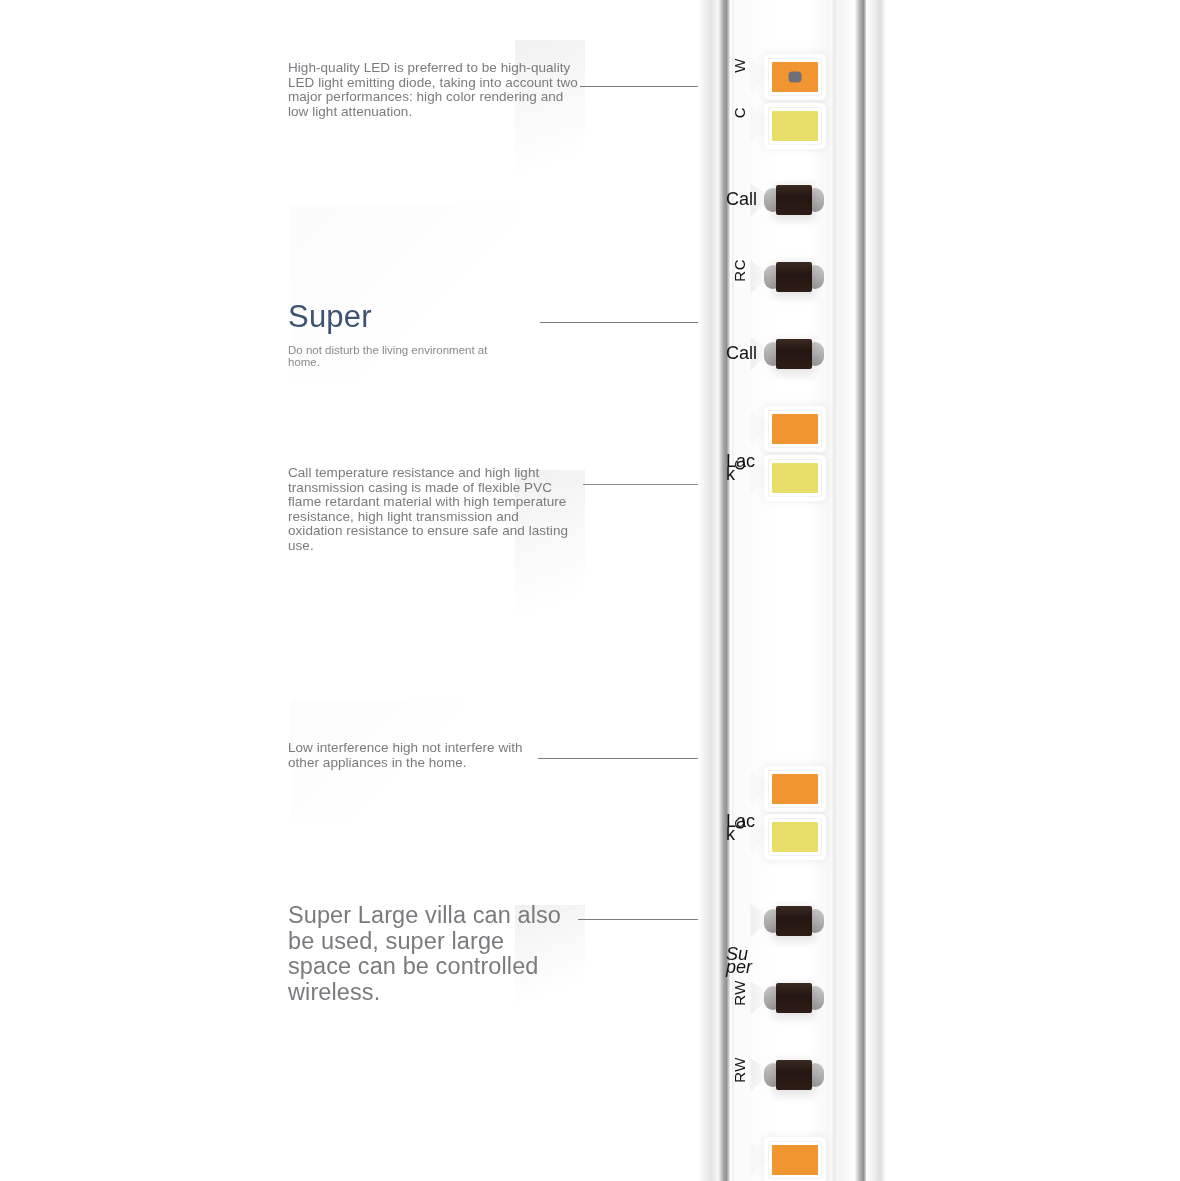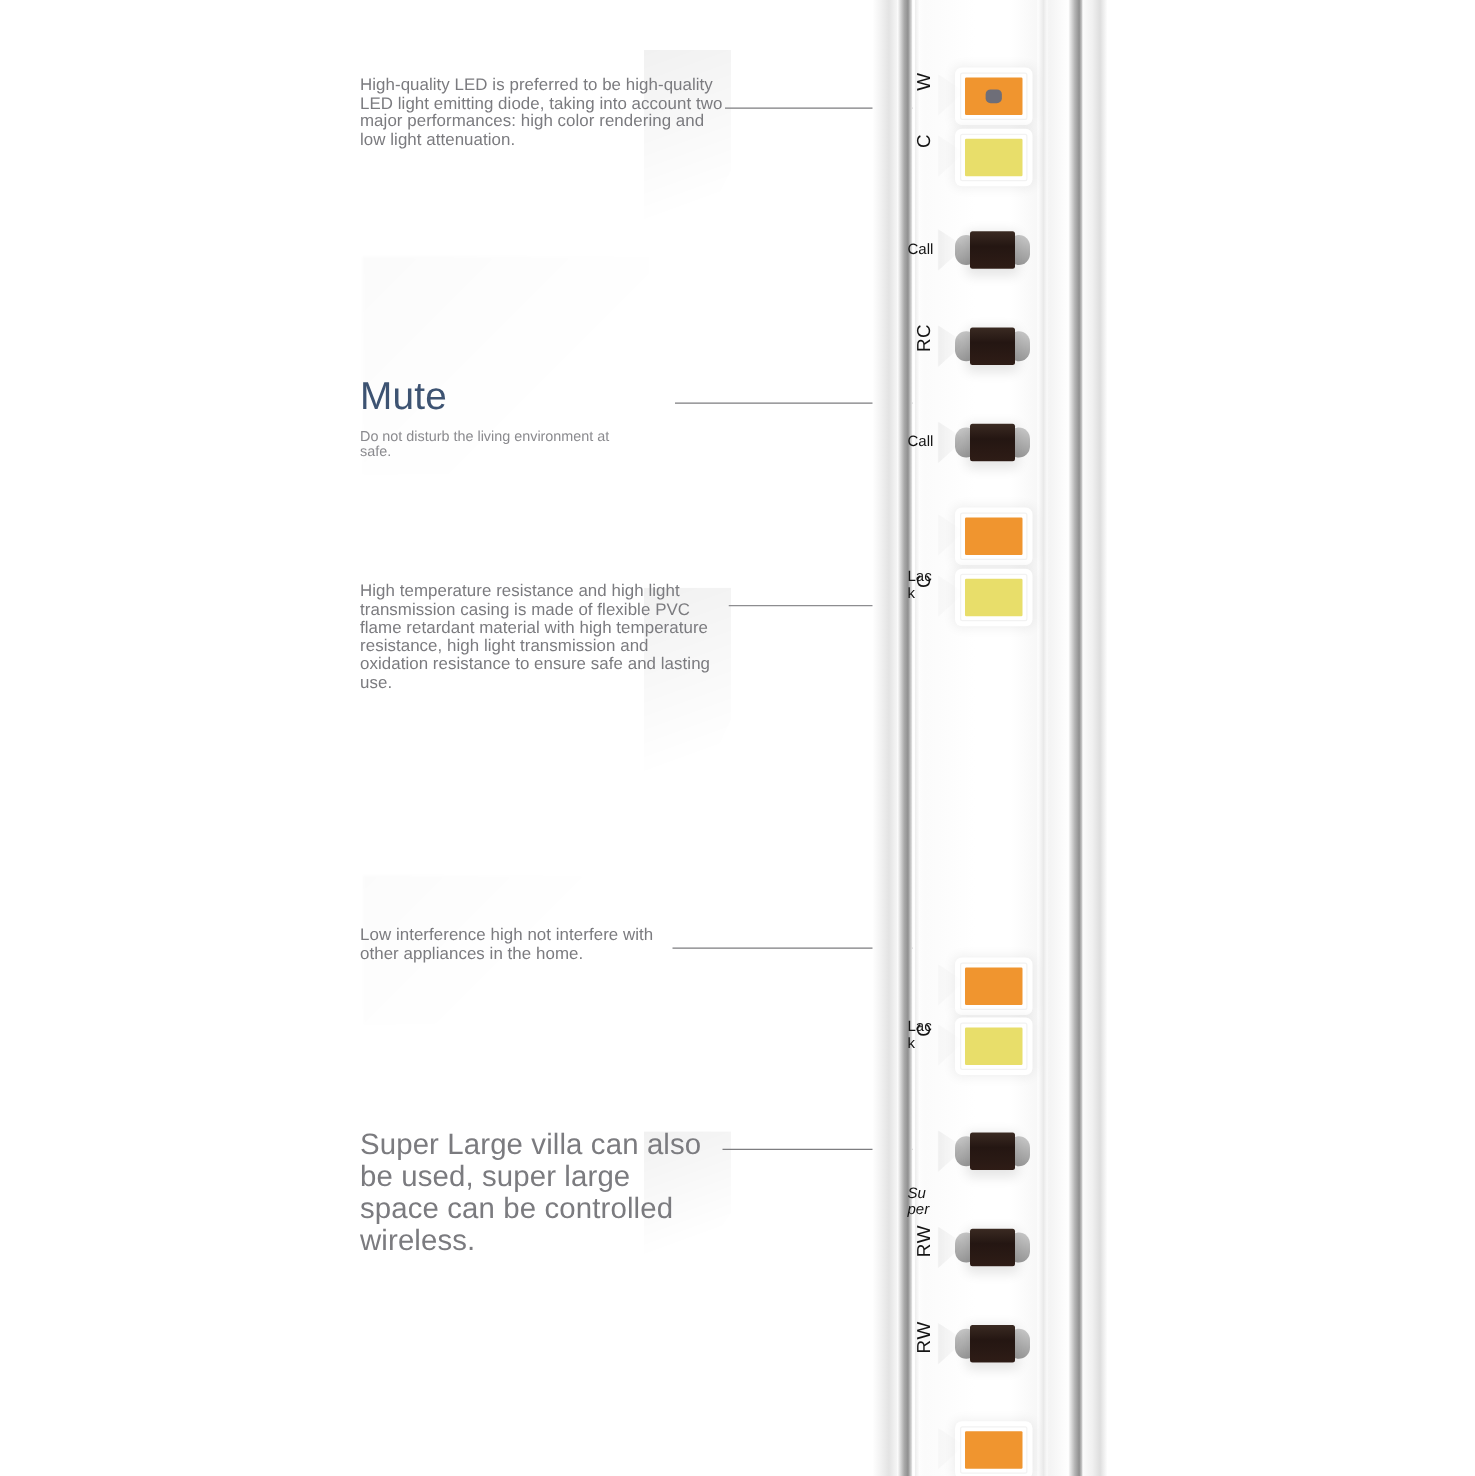--- a/index.html
+++ b/index.html
@@ -91,21 +91,21 @@
   .chip.res .cap.l{left:0;}
   .chip.res .cap.r{right:0;}
   .chip.res .body{position:absolute;left:12px;top:0;width:36px;height:30px;border-radius:2px;
       background:linear-gradient(to bottom,#3a2a22,#241612 40%,#2e1c16);
       box-shadow:0 3px 9px 3px rgba(0,0,0,0.10);}
   .chip .center-dot{position:absolute;left:50%;top:50%;width:13px;height:11px;
       transform:translate(-50%,-50%);border-radius:4px;background:#6e6e78;}
 
   
   .vlabel{position:absolute;left:40px;width:46px;text-align:right;
-      color:#141414;font-size:12px;line-height:12.8px;}
+      color:#141414;font-size:18px;line-height:12.8px;}
   .vlabel.rot{writing-mode:vertical-rl;transform:rotate(180deg);
       left:44px;width:auto;text-align:left;font-size:15px;letter-spacing:0.5px;}
   .vlabel.wrap{left:36px;width:46px;text-align:left;margin-top:40px;}
 
   
   .wedge{position:absolute;left:76px;width:22px;height:34px;
      background:linear-gradient(to right,rgba(0,0,0,0.10),rgba(0,0,0,0));
      clip-path:polygon(0 0,100% 42%,0 100%);filter:blur(1px);}
 </style>
 </head>
@@ -117,27 +117,27 @@
   <div class="ghost" style="left:290px;top:205px;width:230px;height:175px;opacity:.55;"></div>
   <div class="ghost-tri" style="left:515px;top:470px;width:70px;height:192px;"></div>
   <div class="ghost" style="left:290px;top:700px;width:235px;height:120px;opacity:.45;"></div>
   <div class="ghost-tri" style="left:515px;top:905px;width:70px;height:120px;"></div>
 
   <div class="callout" style="left:288px;top:61px;width:290px;">
     <div class="para">High-quality LED is preferred to be high-quality LED light emitting diode, taking into account two major performances: high color rendering and low light attenuation.</div>
   </div>
 
   <div class="callout" style="left:288px;top:300px;width:290px;">
-    <div class="heading-blue">Mute</div>
+    <div class="heading-blue">Super</div>
     <div class="sub">Do not disturb the living environment at
-safe.</div>
+home.</div>
   </div>
 
   <div class="callout" style="left:288px;top:466px;width:285px;">
-    <div class="para">High temperature resistance and high light transmission casing is made of flexible PVC flame retardant material with high temperature resistance, high light transmission and oxidation resistance to ensure safe and lasting use.</div>
+    <div class="para">Call temperature resistance and high light transmission casing is made of flexible PVC flame retardant material with high temperature resistance, high light transmission and oxidation resistance to ensure safe and lasting use.</div>
   </div>
 
   <div class="callout" style="left:288px;top:741px;width:240px;">
     <div class="para">Low interference high not interfere with other appliances in the home.</div>
   </div>
 
   <div class="callout" style="left:288px;top:903px;width:300px;">
     <div class="heading-gray">Super Large villa can also
 be used, super large
 space can be controlled

